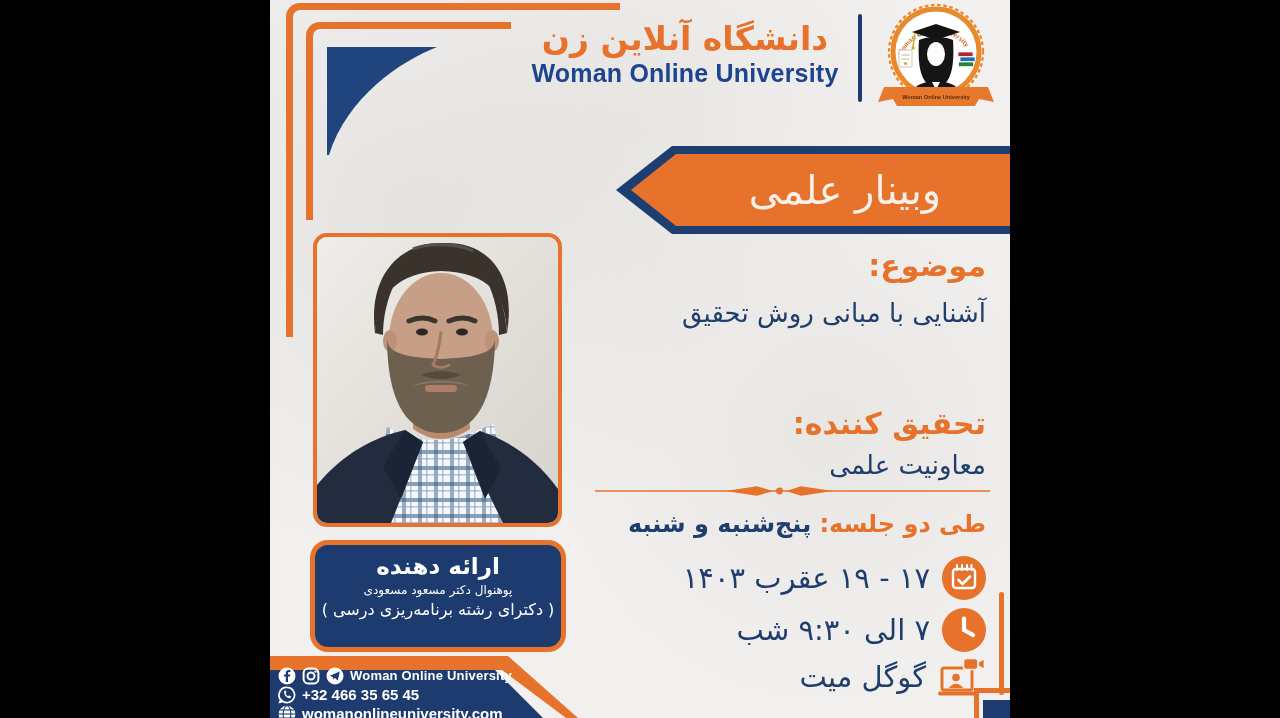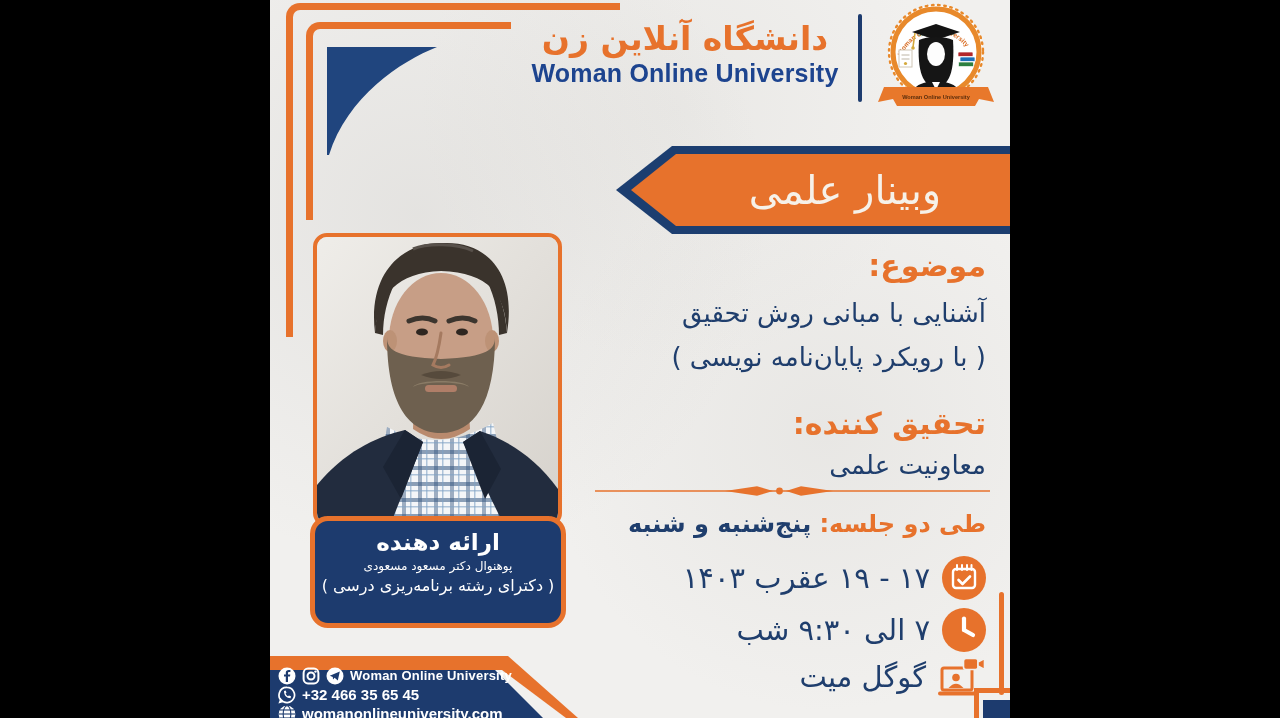--- a/index.html
+++ b/index.html
@@ -49,21 +49,21 @@
 
   
   .photo-frame {
     left:43px; top:233px; width:249px; height:294px;
     border:4px solid #E7722C; border-radius:14px; overflow:hidden;
     background:#e6e3df;
   }
 
   
   .presenter-card {
-    left:40px; top:516px; width:256px; height:112px;
+    left:40px; top:540px; width:256px; height:112px;
     background:#1D3B6E; border:5px solid #E7722C; border-radius:18px;
     text-align:center; color:#fff; direction:rtl; padding-top:7px;
   }
   .presenter-title { font-size:23px; font-weight:bold; line-height:1.3; }
   .presenter-name { font-size:12px; margin-top:1px; }
   .presenter-degree { font-size:16px; margin-top:3px; }
 
   
   .rtl-line { right:24px; direction:rtl; text-align:center; white-space:nowrap; }
   .h-orange { font-size:30px; font-weight:bold; color:#E7722C; }
@@ -201,21 +201,20 @@
     </div>
 
     <div class="abs presenter-card">
       <div class="presenter-title">ارائه دهنده</div>
       <div class="presenter-name">پوهنوال دکتر مسعود مسعودی</div>
       <div class="presenter-degree">( دکترای رشته برنامه‌ریزی درسی )</div>
     </div>
 
     <div class="abs rtl-line h-orange" style="top:248px;">موضوع:</div>
     <div class="abs rtl-line t-navy" style="top:298px;">آشنایی با مبانی روش تحقیق</div>
-    <div class="abs rtl-line t-navy" style="top:342px;">( با رویکرد پایان‌نامه نویسی )</div>
     <div class="abs rtl-line h-orange" style="top:406px;">تحقیق کننده:</div>
     <div class="abs rtl-line t-navy" style="top:450px;">معاونیت علمی</div>
 
     <svg class="abs" style="left:325px; top:485px;" width="395" height="12" viewBox="0 0 395 12">
       <line x1="0" y1="6" x2="395" y2="6" stroke="#E7722C" stroke-width="1.6"></line>
       <polygon points="130,6 162,1.2 178,6 162,10.8" fill="#E7722C"></polygon>
       <circle cx="184.5" cy="6" r="3.4" fill="#E7722C"></circle>
       <polygon points="238,6 206,1.2 191,6 206,10.8" fill="#E7722C"></polygon>
     </svg>
 

